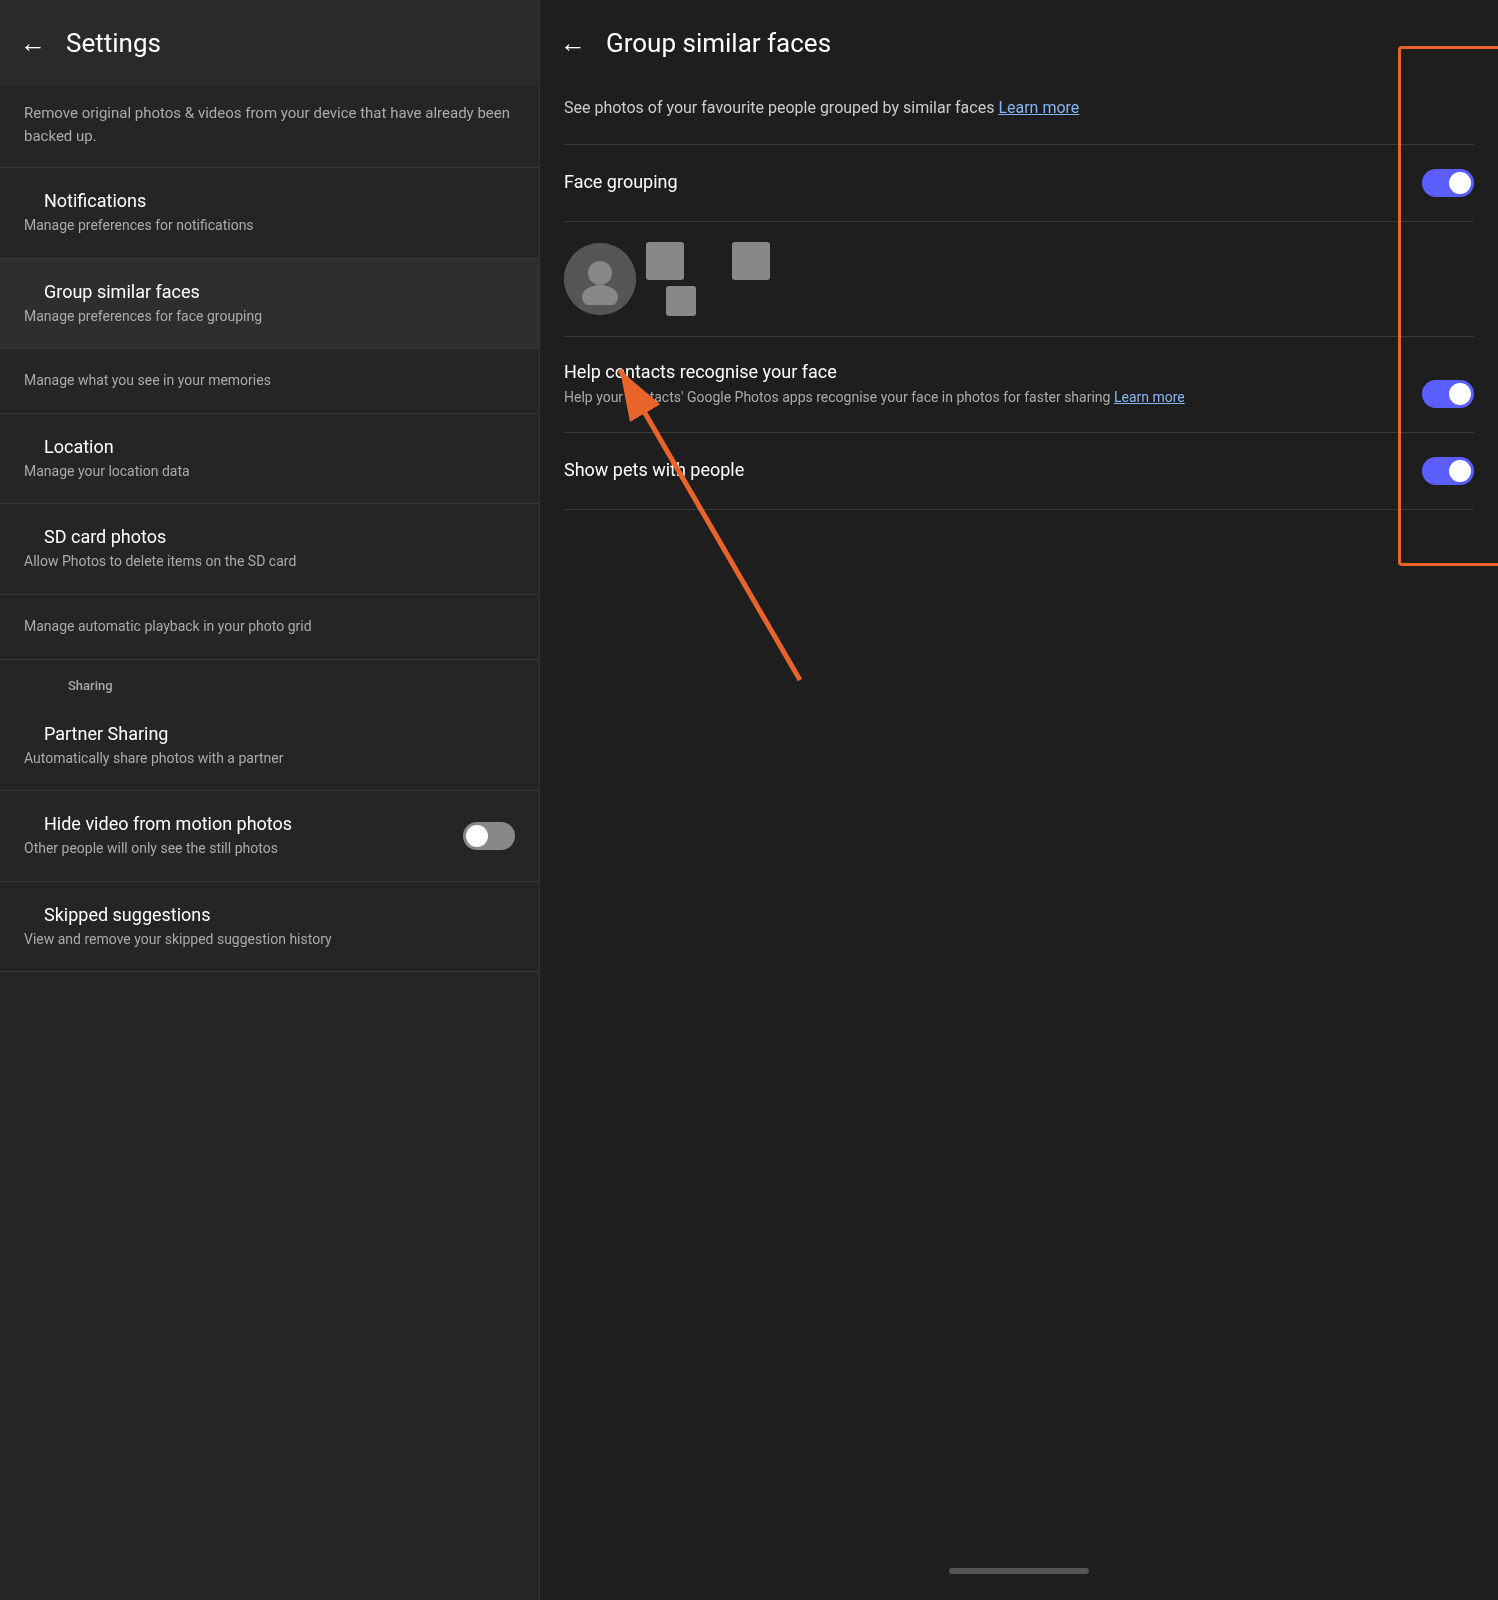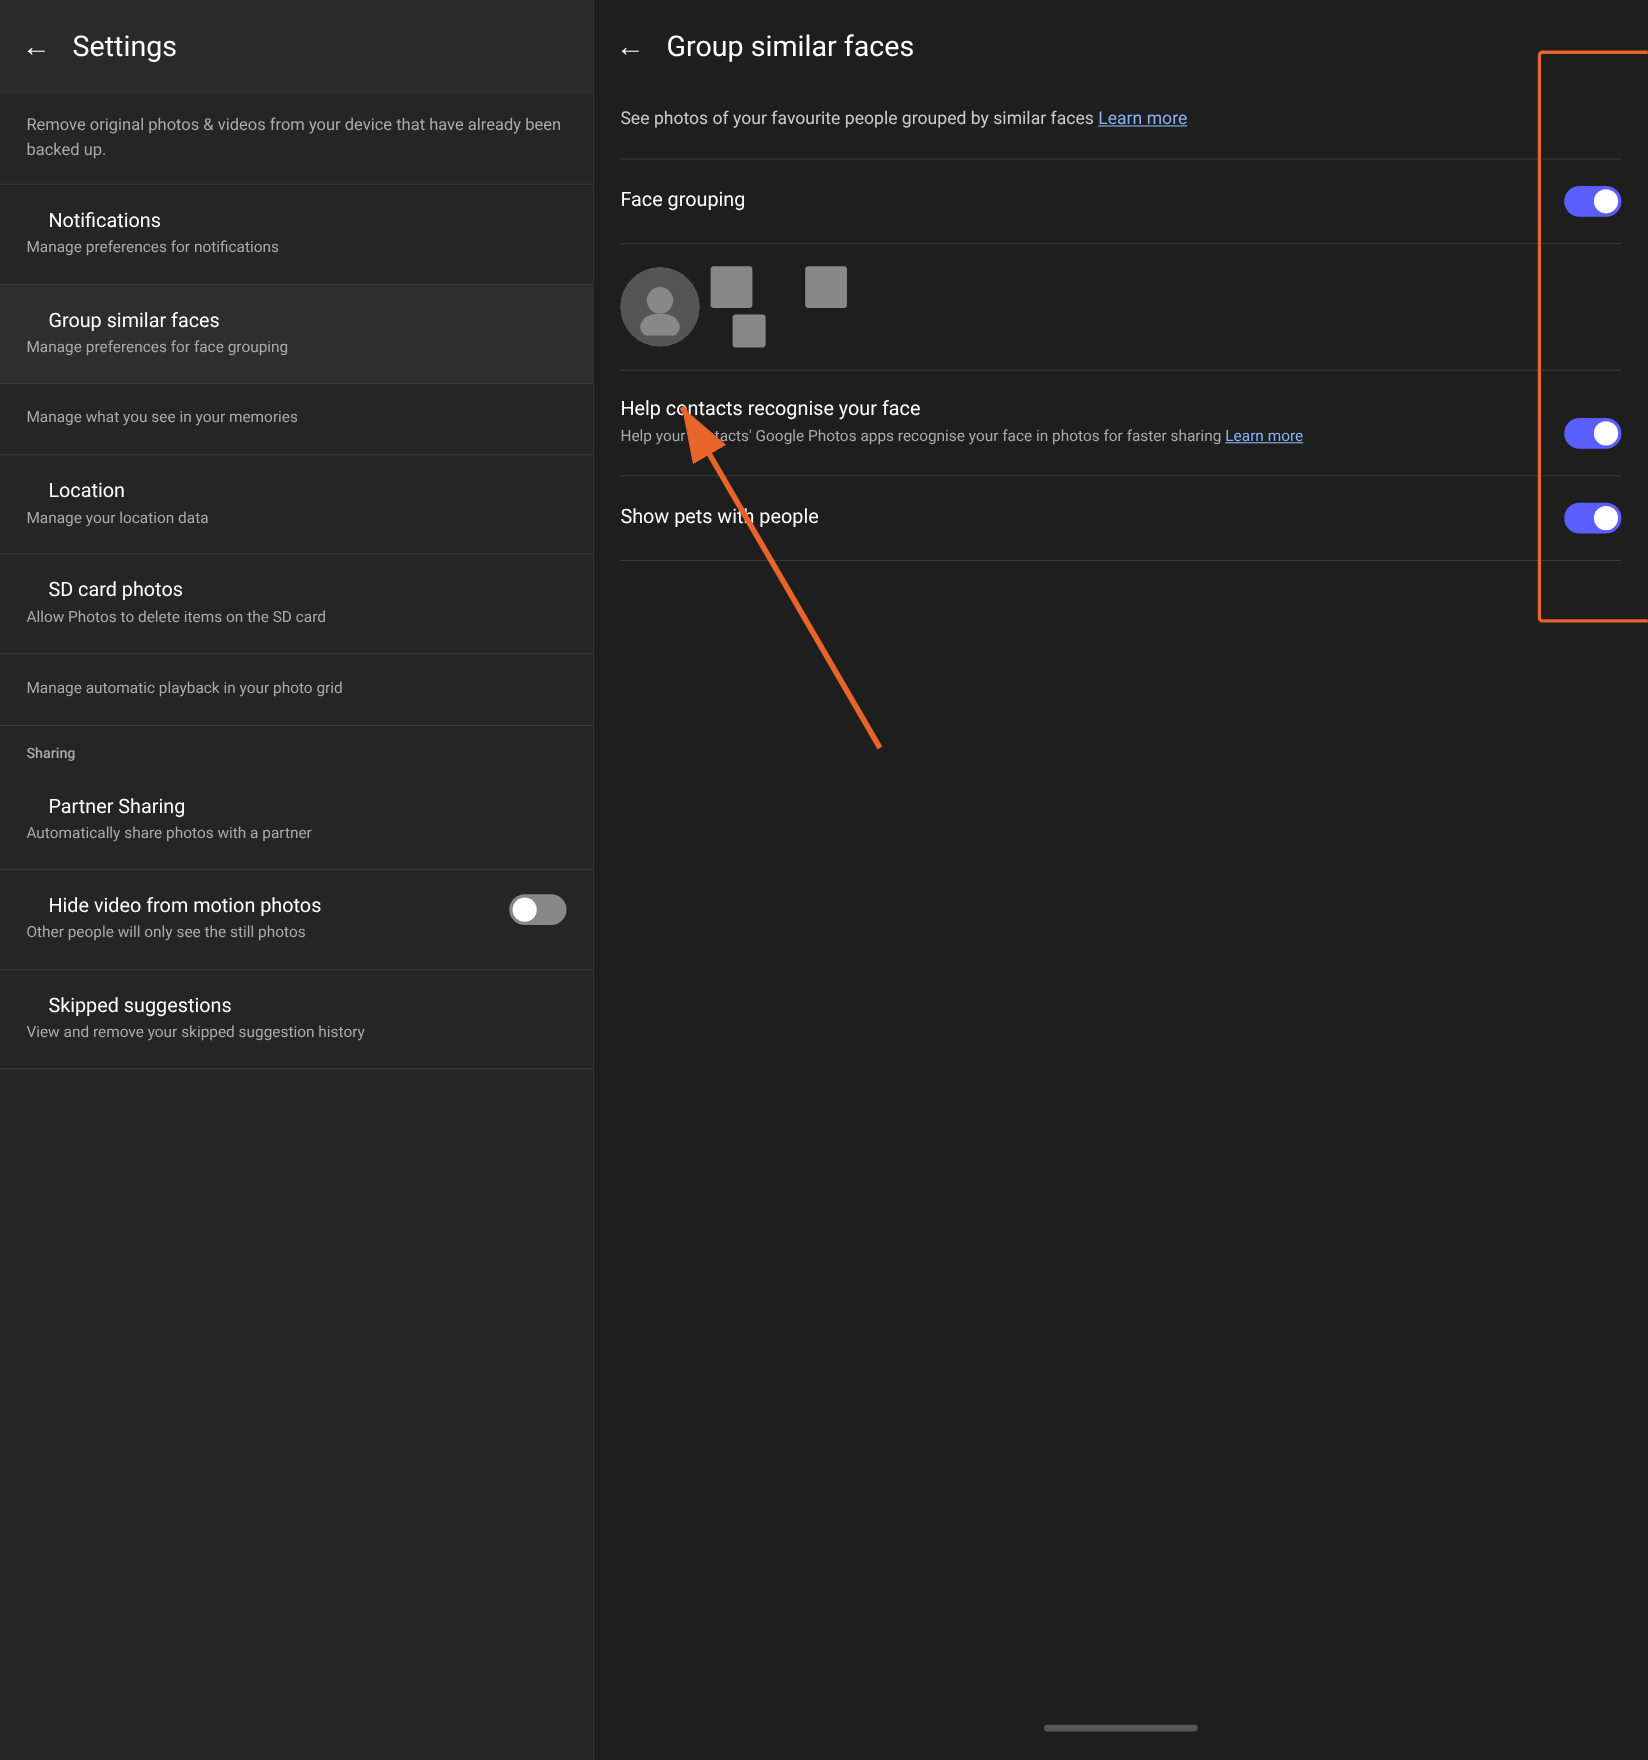--- a/index.html
+++ b/index.html
@@ -79,24 +79,26 @@
       font-size: 14px;
       line-height: 1.4;
     }
 
     .section-header {
       padding: 18px 24px 8px 24px;
       color: #aaaaaa;
       font-size: 13px;
       font-weight: 500;
       text-transform: none;
+      margin-left: 44px;
     }
 
     .settings-item-with-toggle {
       display: flex;
+      align-items: center;
       padding: 22px 24px;
       border-bottom: 1px solid #3a3a3a;
       cursor: pointer;
     }
 
     .settings-item-with-toggle .item-text {
       flex: 1;
     }
 
     

